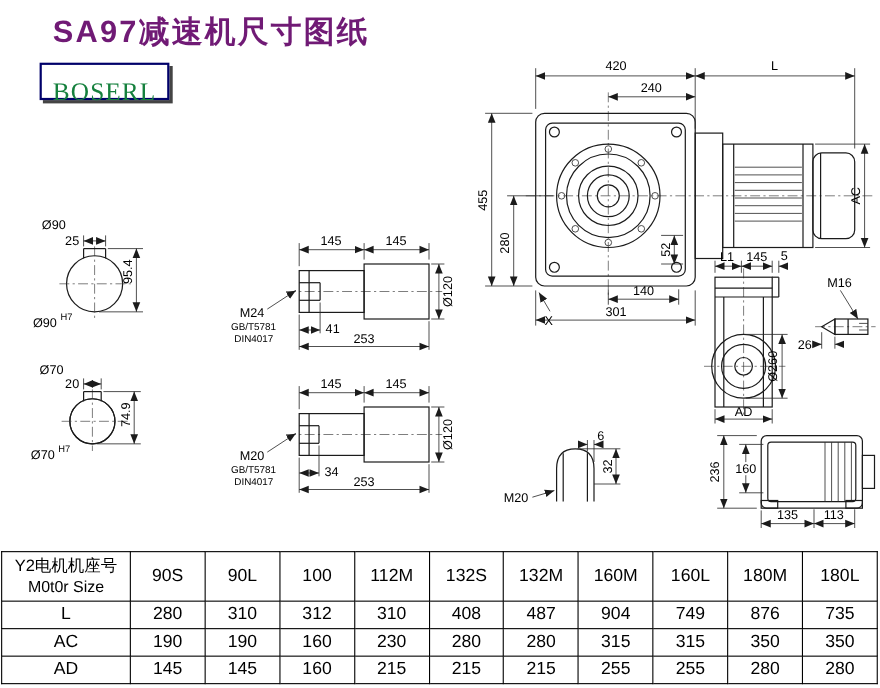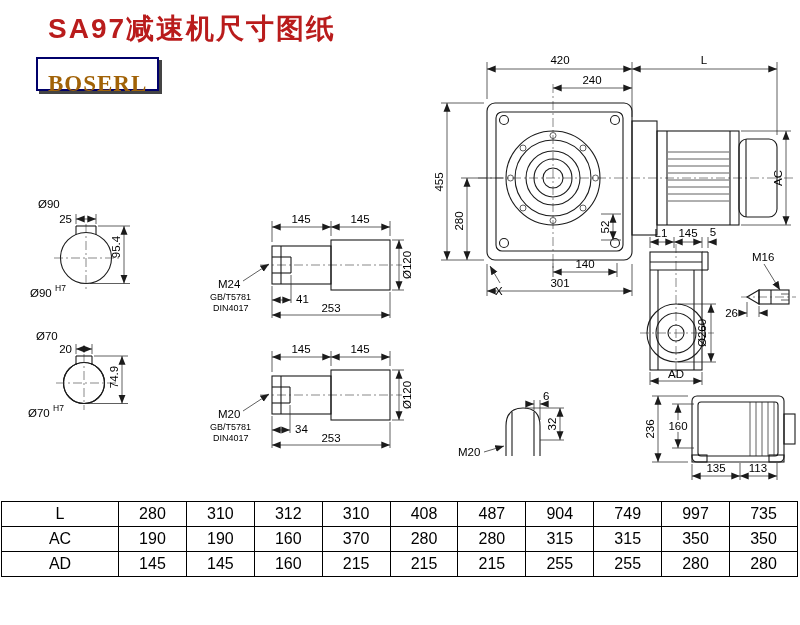--- a/index.html
+++ b/index.html
@@ -1,19 +1,19 @@
 <!DOCTYPE html>
 <html><head>
 <meta charset="utf-8">
 <style>
   html,body{margin:0;padding:0;}
   body{width:800px;height:625px;position:relative;background:#fff;overflow:hidden;font-family:"Liberation Sans",sans-serif;}
-  .title{position:absolute;left:48px;top:10px;margin:0;font-size:28px;font-weight:bold;color:#b91c1c;letter-spacing:2px;}
+  .title{position:absolute;left:48px;top:10px;margin:0;font-size:28px;font-weight:bold;color:#701a75;letter-spacing:2px;}
   .logo{position:absolute;left:36px;top:57px;border:2px solid #00006a;box-shadow:3px 3px 0 #444;background:#fff;padding:0 10px;height:30px;display:flex;align-items:center;}
-  .logo span{font-family:"Liberation Serif",serif;font-size:23px;font-weight:bold;color:#a16207;letter-spacing:1px;margin-top:20px;}
+  .logo span{font-family:"Liberation Serif",serif;font-size:23px;font-weight:normal;color:#15803d;letter-spacing:1px;margin-top:20px;}
   svg.drawing{position:absolute;left:0;top:0;}
   svg .dl{stroke:#1b1b1b;stroke-width:1.1;fill:none;}
   svg .dim,svg .ext,svg .ldr{stroke:#2b2b2b;stroke-width:0.75;fill:none;}
   svg .cl{stroke:#3a3a3a;stroke-width:0.6;stroke-dasharray:9 3 2 3;fill:none;}
   svg text{font-family:"Liberation Sans",sans-serif;font-size:11.5px;fill:#000;}
   svg text.sm{font-size:9px;}
   svg text.sup{font-size:8.5px;}
   svg .tm{text-anchor:middle;}
   svg .te{text-anchor:end;}
   svg .hw{paint-order:stroke;stroke:#fff;stroke-width:4px;}
@@ -321,39 +321,55 @@
       <col>
       <col>
       <col>
       <col>
       <col>
       <col>
       <col>
       <col>
     </colgroup>
   <tbody>
+  <tr class="hrow">
+    <td>
+      <div class="hcn">Y2电机机座号</div>
+      <div class="hen">M0t0r Size</div>
+    </td>
+    <td>90S</td>
+    <td>90L</td>
+    <td>100</td>
+    <td>112M</td>
+    <td>132S</td>
+    <td>132M</td>
+    <td>160M</td>
+    <td>160L</td>
+    <td>180M</td>
+    <td>180L</td>
+  </tr>
   <tr class="drow">
     <td>L</td>
     <td>280</td>
     <td>310</td>
     <td>312</td>
     <td>310</td>
     <td>408</td>
     <td>487</td>
     <td>904</td>
     <td>749</td>
-    <td>997</td>
+    <td>876</td>
     <td>735</td>
   </tr>
   <tr class="drow">
     <td>AC</td>
     <td>190</td>
     <td>190</td>
     <td>160</td>
-    <td>370</td>
+    <td>230</td>
     <td>280</td>
     <td>280</td>
     <td>315</td>
     <td>315</td>
     <td>350</td>
     <td>350</td>
   </tr>
   <tr class="drow">
     <td>AD</td>
     <td>145</td>

